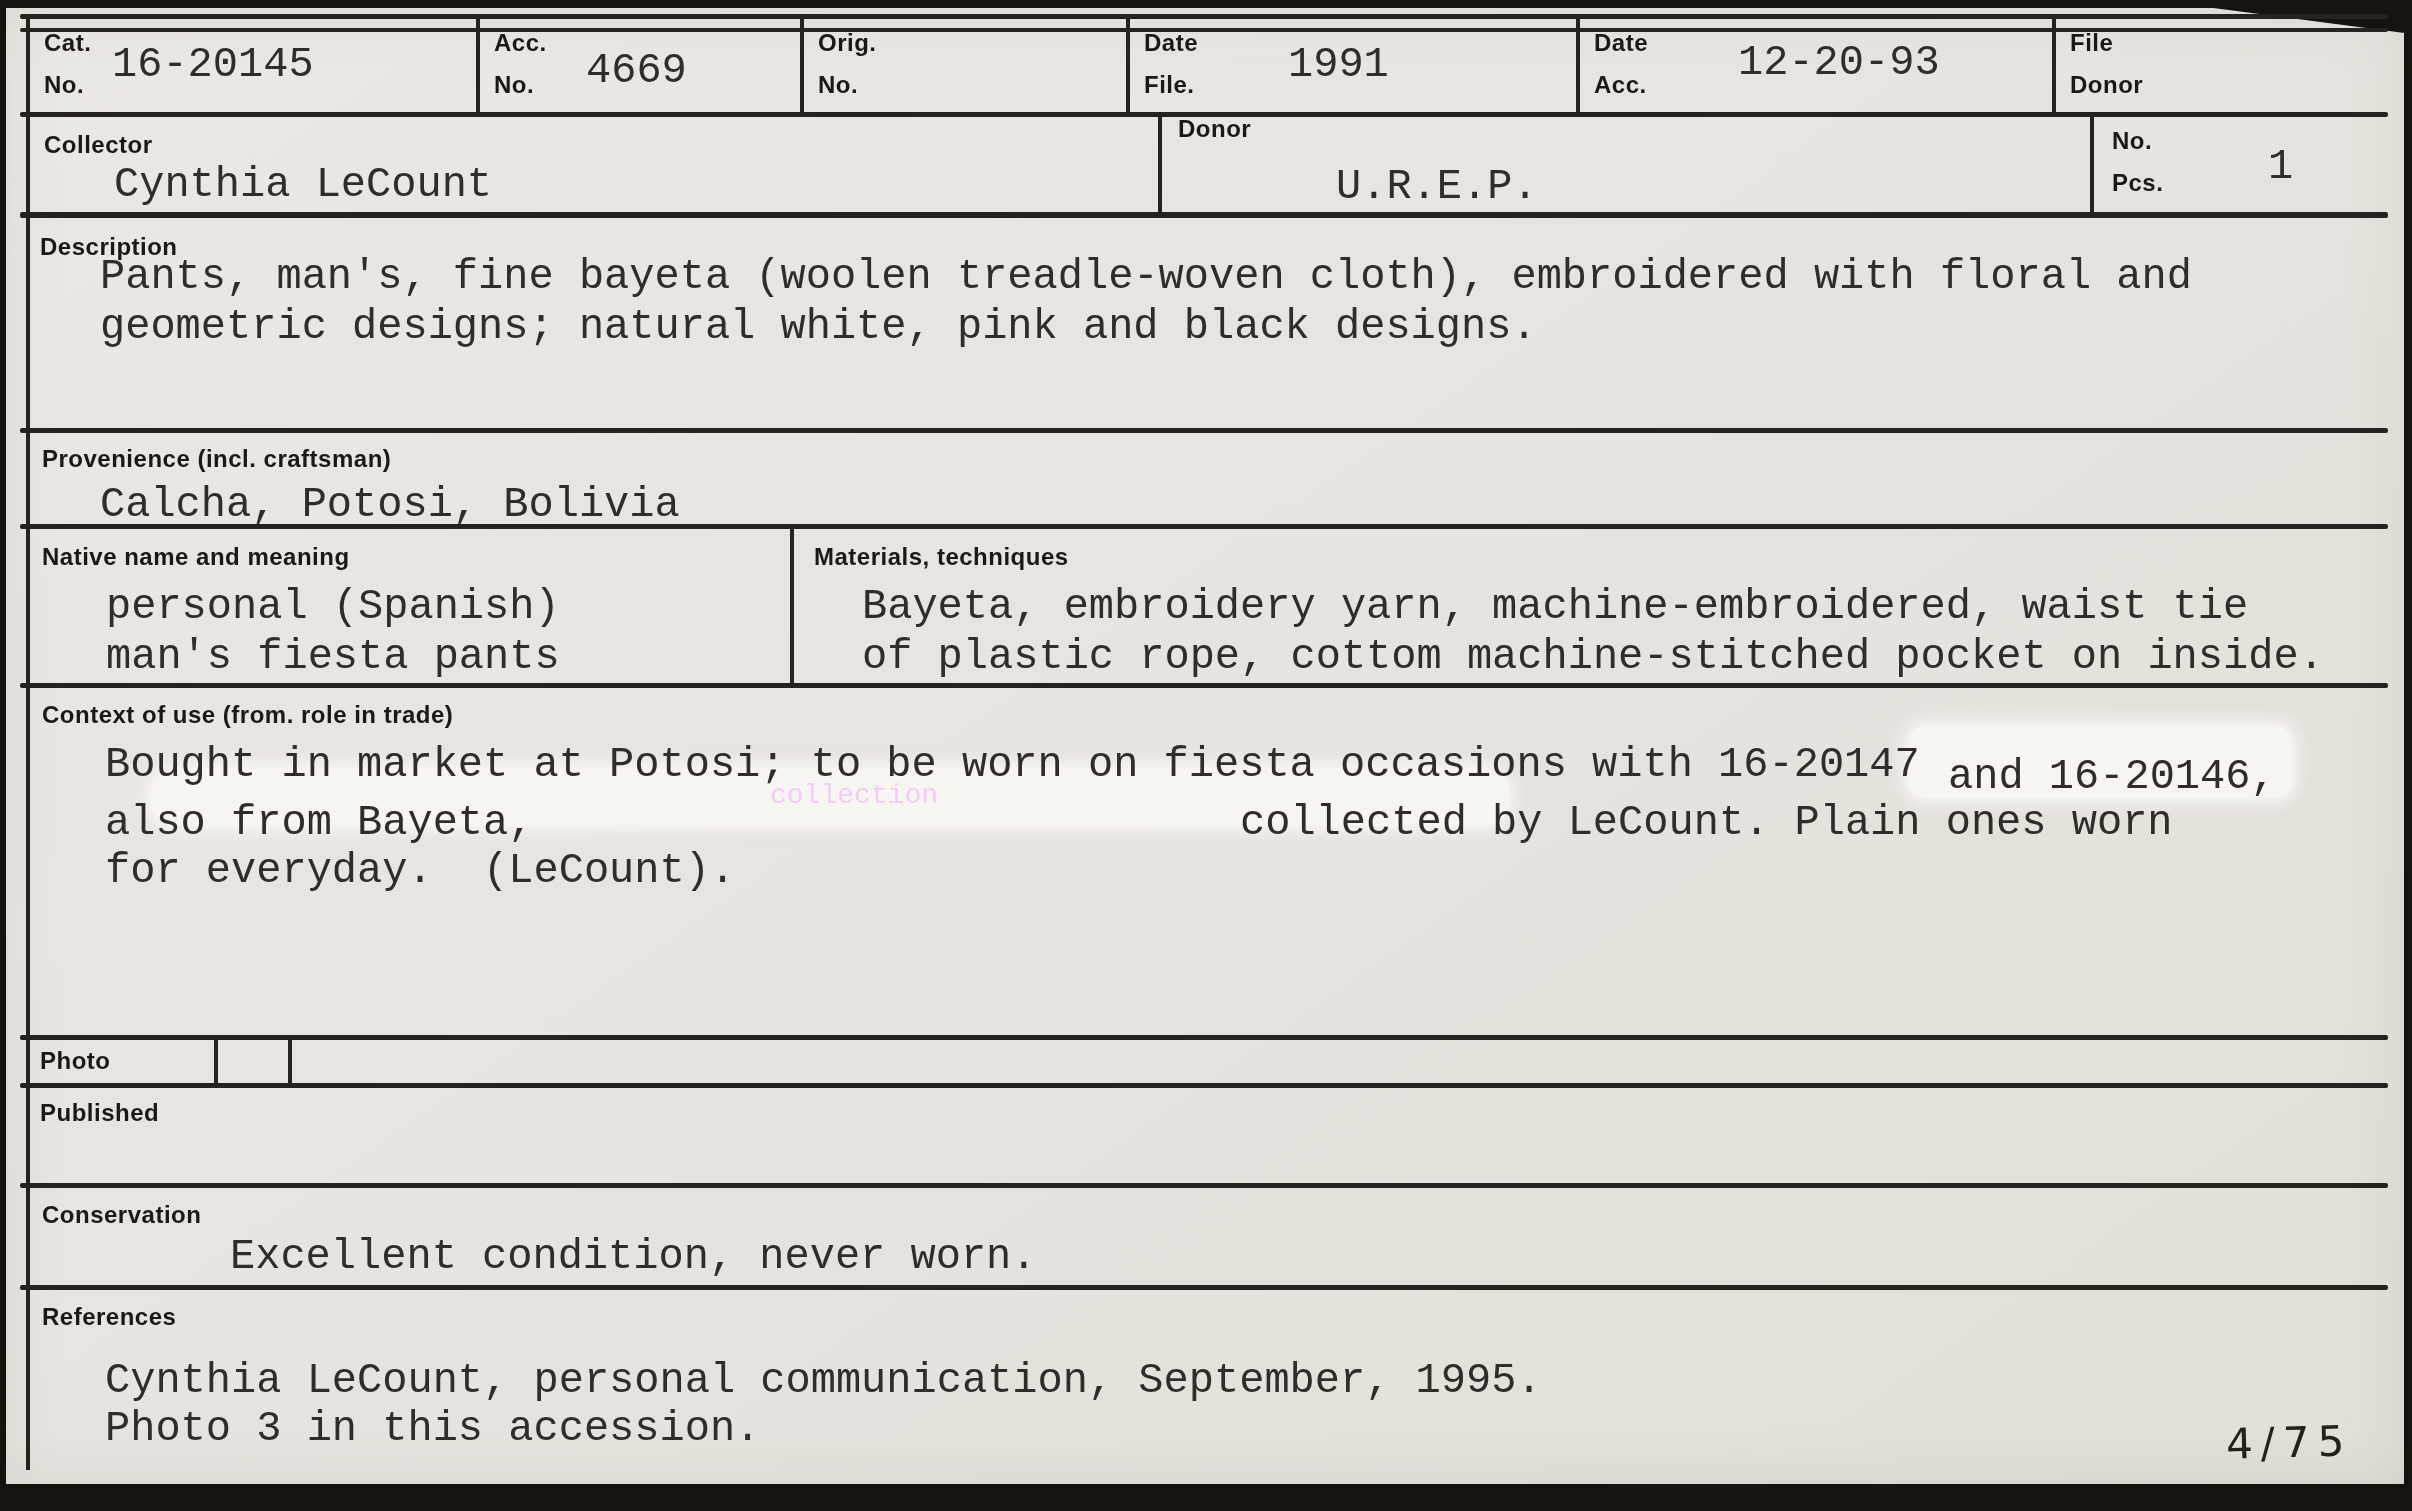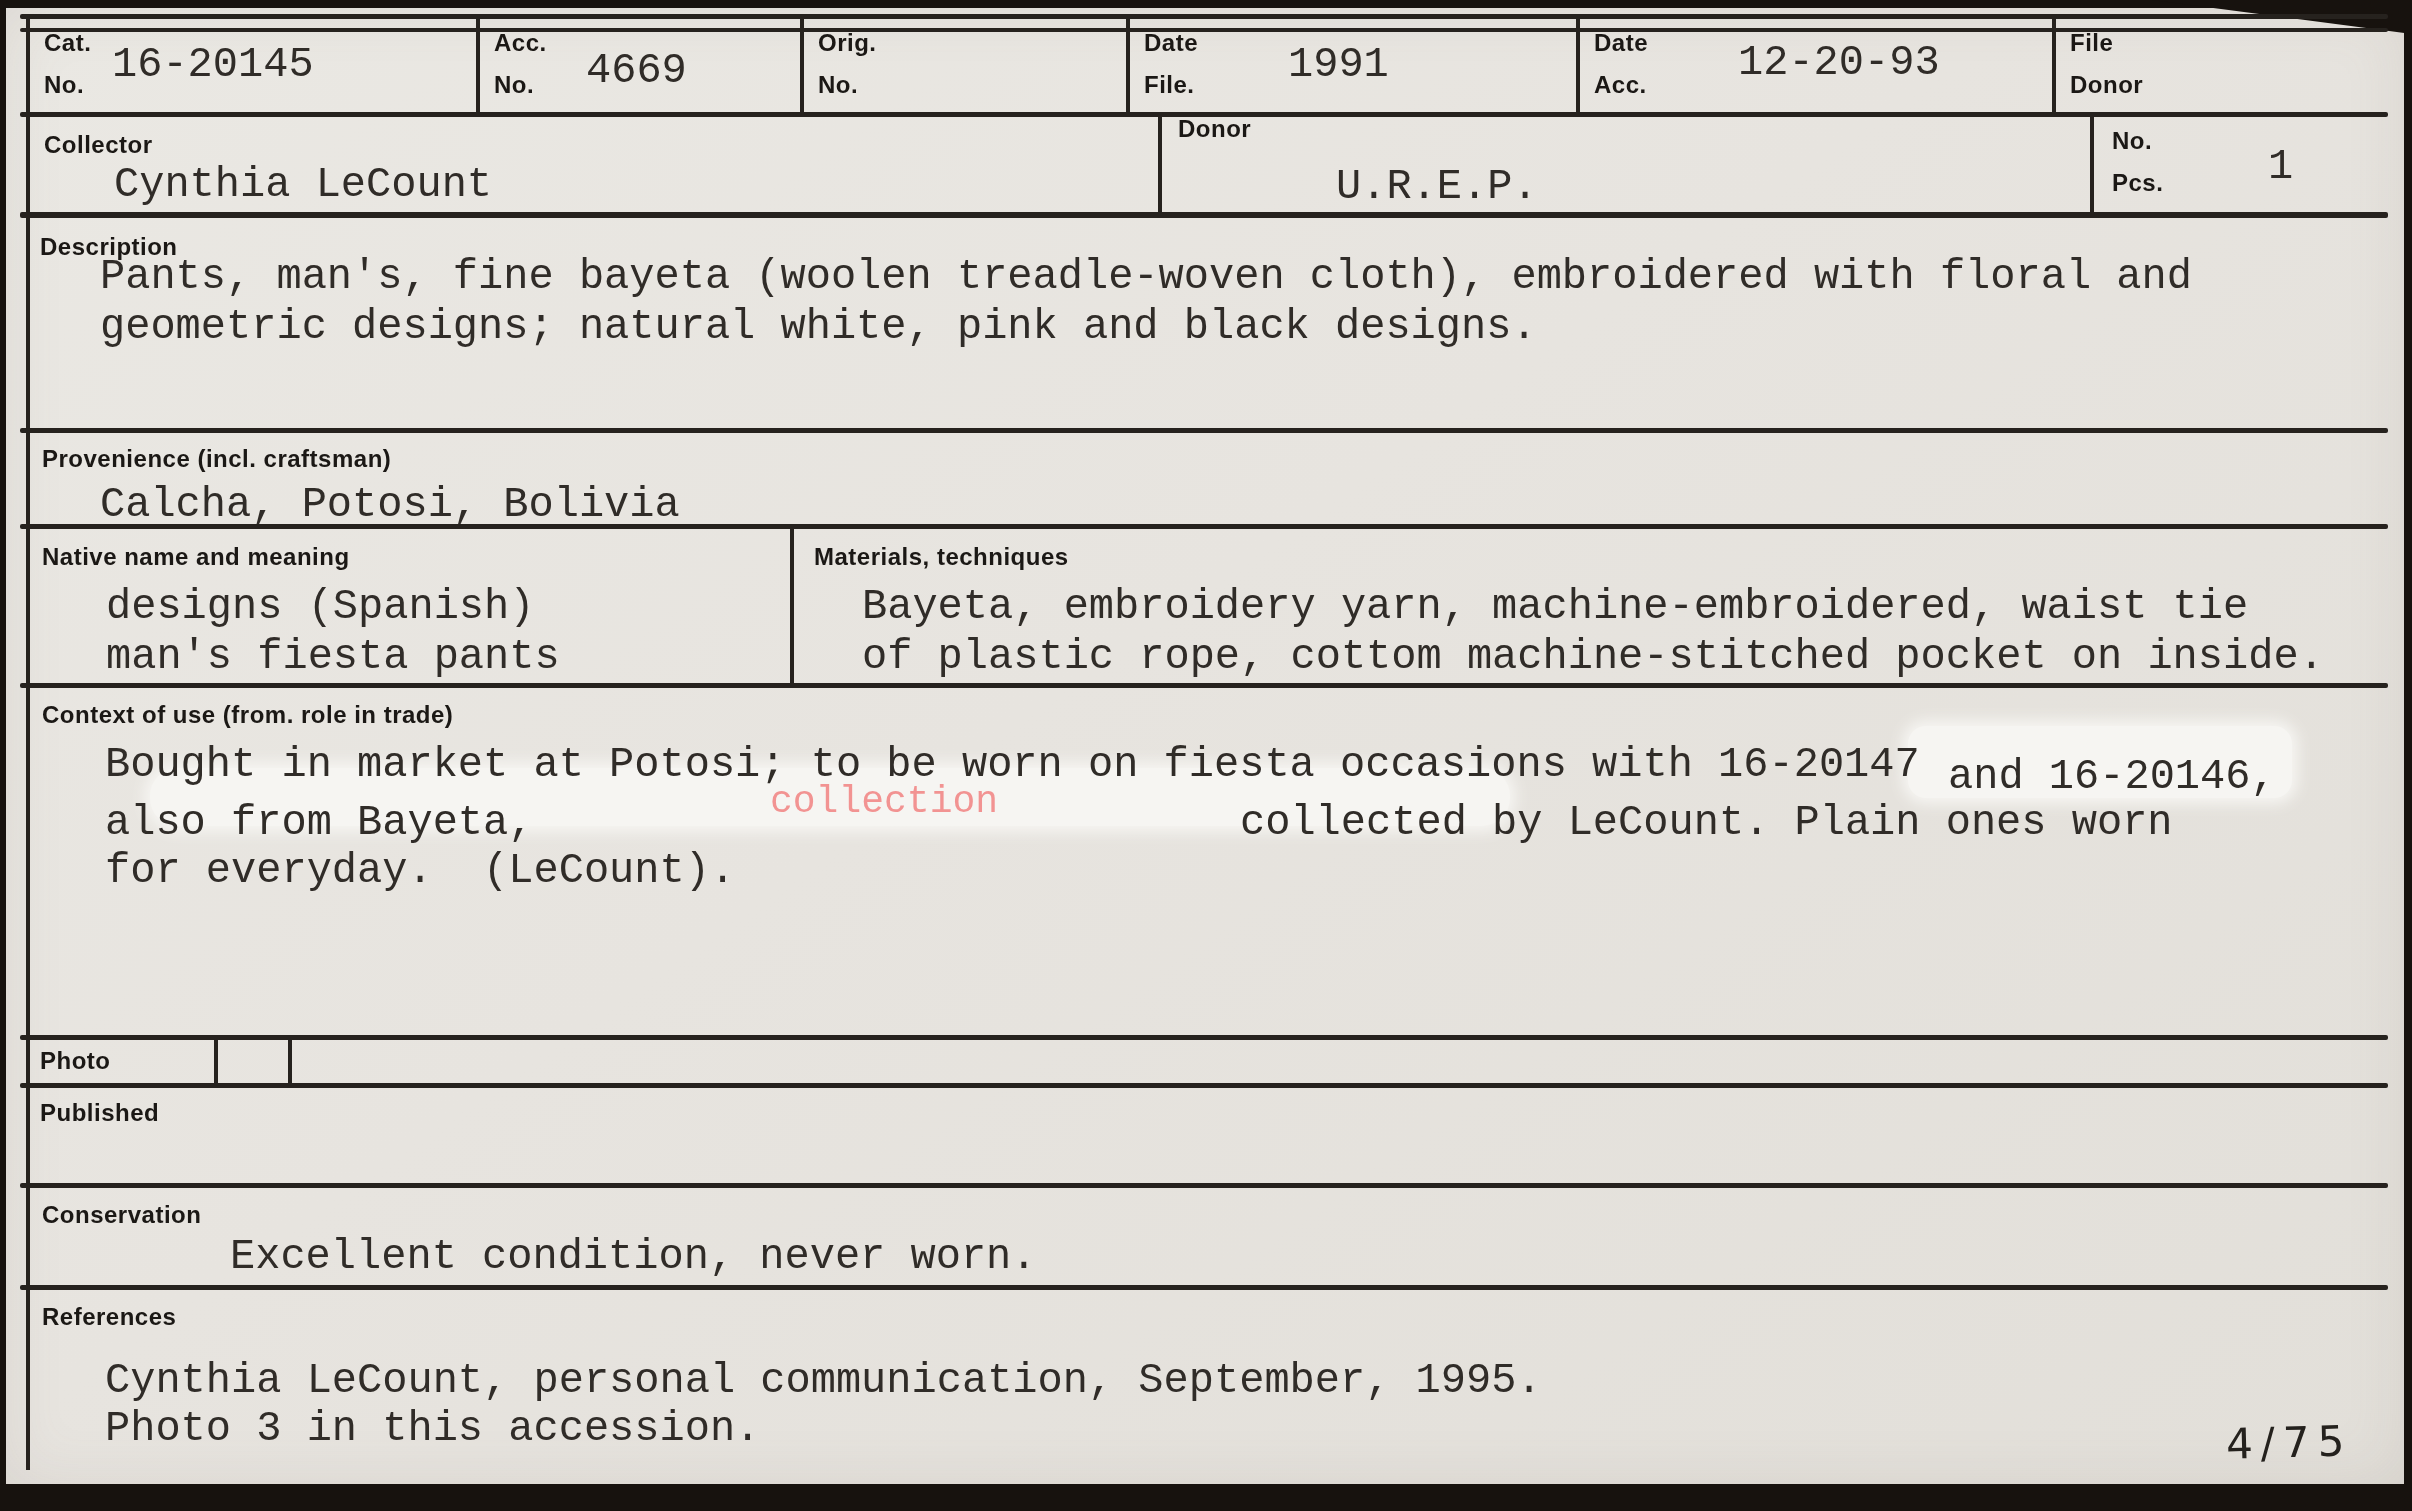--- a/index.html
+++ b/index.html
@@ -13,22 +13,22 @@
   
   .hline{position:absolute;left:20px;width:2368px;height:5px;background:#26221e;border-radius:2px;}
   .vline{position:absolute;width:4px;background:#26221e;}
   
   .lbl{position:absolute;color:#1b1815;font-weight:bold;font-size:24px;line-height:42px;
        letter-spacing:.5px;white-space:pre;}
   .typed{position:absolute;color:#302c28;font-family:"Liberation Mono", monospace;
          font-size:42px;line-height:50px;white-space:pre;}
   .whiteout{position:absolute;background:#f6f5f2;border-radius:18px;
             box-shadow:0 0 14px 6px #f6f5f2;}
-  .ghost{position:absolute;color:#ef4444;opacity:.55;font-family:"Liberation Mono", monospace;
-         font-size:38px;white-space:pre;}
+  .ghost{position:absolute;color:#f0abfc;opacity:.55;font-family:"Liberation Mono", monospace;
+         font-size:28px;white-space:pre;}
   .handwrite{position:absolute;color:#24211d;font-family:"DejaVu Sans", sans-serif;
              font-size:42px;letter-spacing:8px;transform:rotate(-1.5deg);}
 </style>
 </head>
 <body>
 
 <div class="stage">
   <div class="paper"></div>
   <div class="wedge"></div>
 
@@ -89,21 +89,21 @@
   <div class="typed" style="left:2268px;top:142px">1</div>
 
   <div class="lbl" style="left:40px;top:226px">Description</div>
   <div class="typed" style="left:100px;top:252px">Pants, man's, fine bayeta (woolen treadle-woven cloth), embroidered with floral and</div>
   <div class="typed" style="left:100px;top:302px">geometric designs; natural white, pink and black designs.</div>
 
   <div class="lbl" style="left:42px;top:438px">Provenience (incl. craftsman)</div>
   <div class="typed" style="left:100px;top:480px">Calcha, Potosi, Bolivia</div>
 
   <div class="lbl" style="left:42px;top:536px">Native name and meaning</div>
-  <div class="typed" style="left:106px;top:582px">designs (Spanish)</div>
+  <div class="typed" style="left:106px;top:582px">personal (Spanish)</div>
   <div class="typed" style="left:106px;top:632px">man's fiesta pants</div>
 
   <div class="lbl" style="left:814px;top:536px">Materials, techniques</div>
   <div class="typed" style="left:862px;top:582px">Bayeta, embroidery yarn, machine-embroidered, waist tie</div>
   <div class="typed" style="left:862px;top:632px">of plastic rope, cottom machine-stitched pocket on inside.</div>
 
   <div class="lbl" style="left:42px;top:694px">Context of use (from. role in trade)</div>
   <div class="whiteout" style="left:1908px;top:726px;width:384px;height:72px"></div>
   <div class="whiteout" style="left:150px;top:768px;width:1360px;height:58px;border-radius:28px"></div>
   <div class="ghost" style="left:770px;top:780px">collection</div>

